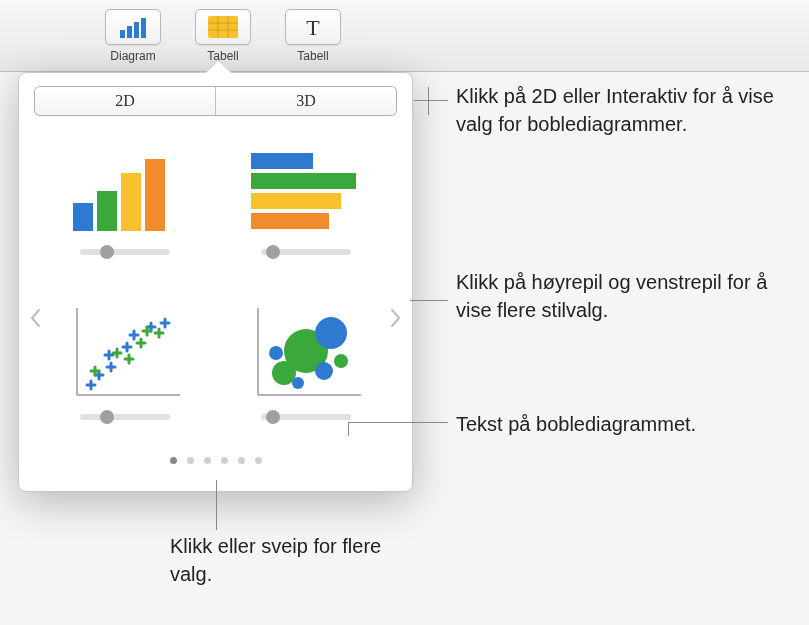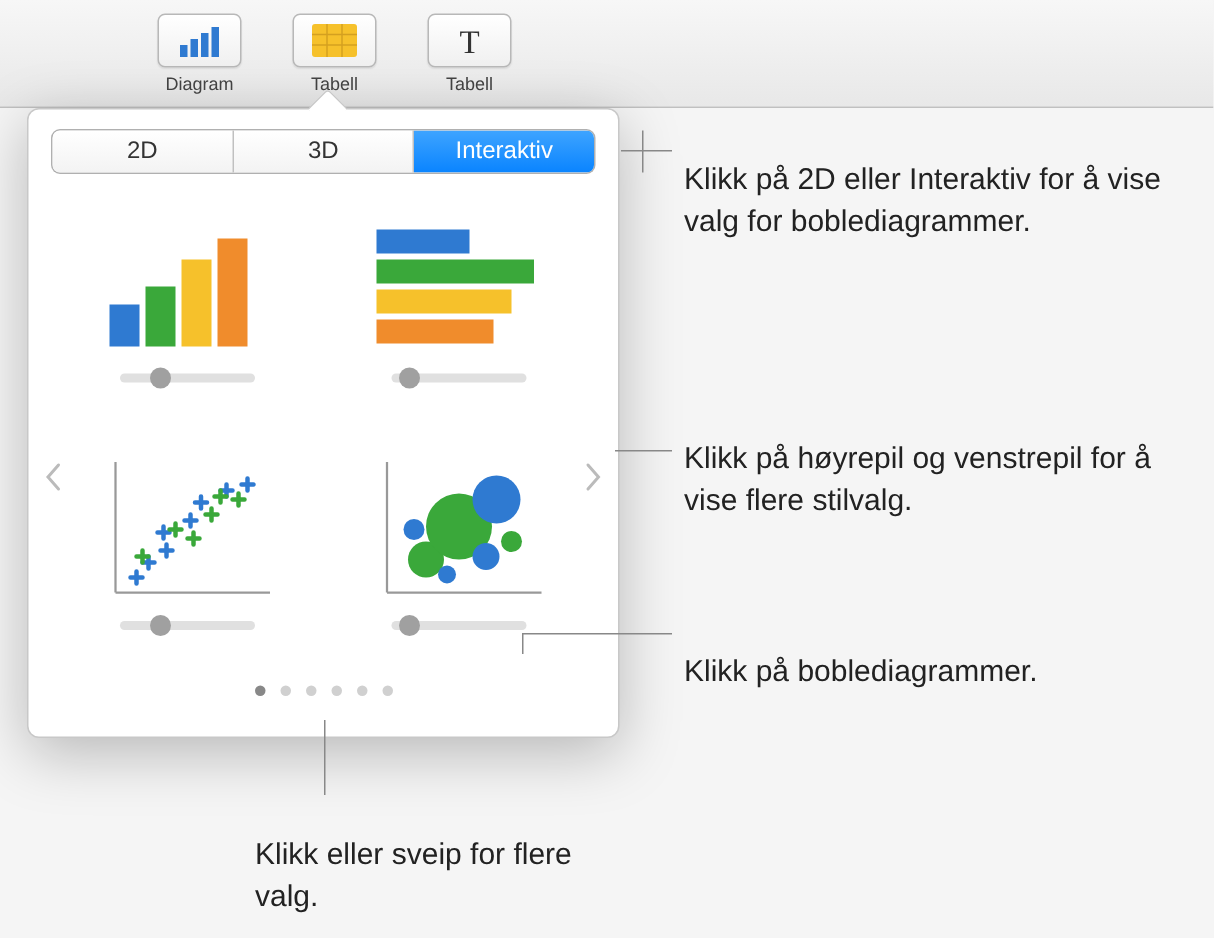--- a/index.html
+++ b/index.html
@@ -88,20 +88,21 @@
     .segment {
       flex: 1;
       display: flex;
       align-items: center;
       justify-content: center;
       font-size: 16px;
       color: #333;
       background: linear-gradient(to bottom, #ffffff, #f3f3f3);
       cursor: pointer;
       border-right: 1px solid #c0c0c0;
+      font-family: Liberation Serif, serif;
     }
     .segment:last-child { border-right: none; }
     .segment.active {
       background: linear-gradient(to bottom, #3ea4ff, #0a84ff);
       color: #fff;
     }
     
     
     .chart-grid {
       position: relative;
@@ -176,21 +177,20 @@
       cursor: pointer;
     }
     .dot.active { background: #888; }
     
     
     .callout {
       position: absolute;
       font-size: 20px;
       color: #222;
       line-height: 28px;
-      margin-top: 24px;
     }
     .callout-line {
       position: absolute;
       background: #888;
     }
   </style>
 </head>
 <body>
 
 <div class="toolbar">
@@ -225,21 +225,20 @@
     </div>
     <span class="toolbar-label">Tabell</span>
   </div>
 </div>
 
 <div class="popover">
 
   <div class="segmented">
     <div class="segment">2D</div>
     <div class="segment">3D</div>
-    <div class="segment active">Interaktiv</div>
   </div>
 
   <div class="nav-arrow left">
     <svg width="12" height="20" viewBox="0 0 12 20">
         <path d="M10 2 L3 10 L10 18" stroke="#bbb" stroke-width="2" fill="none" stroke-linecap="round"></path>
       </svg>
   </div>
   <div class="nav-arrow right">
     <svg width="12" height="20" viewBox="0 0 12 20">
         <path d="M2 2 L9 10 L2 18" stroke="#bbb" stroke-width="2" fill="none" stroke-linecap="round"></path>
@@ -343,14 +342,14 @@
 
 <div class="callout-line" style="left:410px; top:300px; width:38px; height:1px;"></div>
 
 <div class="callout-line" style="left:348px; top:422px; width:100px; height:1px;"></div>
 <div class="callout-line" style="left:348px; top:422px; width:1px; height:14px;"></div>
 
 <div class="callout-line" style="left:216px; top:480px; width:1px; height:50px;"></div>
 
 <div class="callout" style="left:456px; top:82px; width:330px;">Klikk på 2D eller Interaktiv for å vise valg for boblediagrammer.</div>
 <div class="callout" style="left:456px; top:268px; width:330px;">Klikk på høyrepil og venstrepil for å vise flere stilvalg.</div>
-<div class="callout" style="left:456px; top:410px; width:340px;">Klikk på boblediagrammer.</div>
+<div class="callout" style="left:456px; top:410px; width:340px;">Tekst på boblediagrammet.</div>
 <div class="callout" style="left:170px; top:532px; width:250px;">Klikk eller sveip for flere valg.</div>
 
 </body></html>

